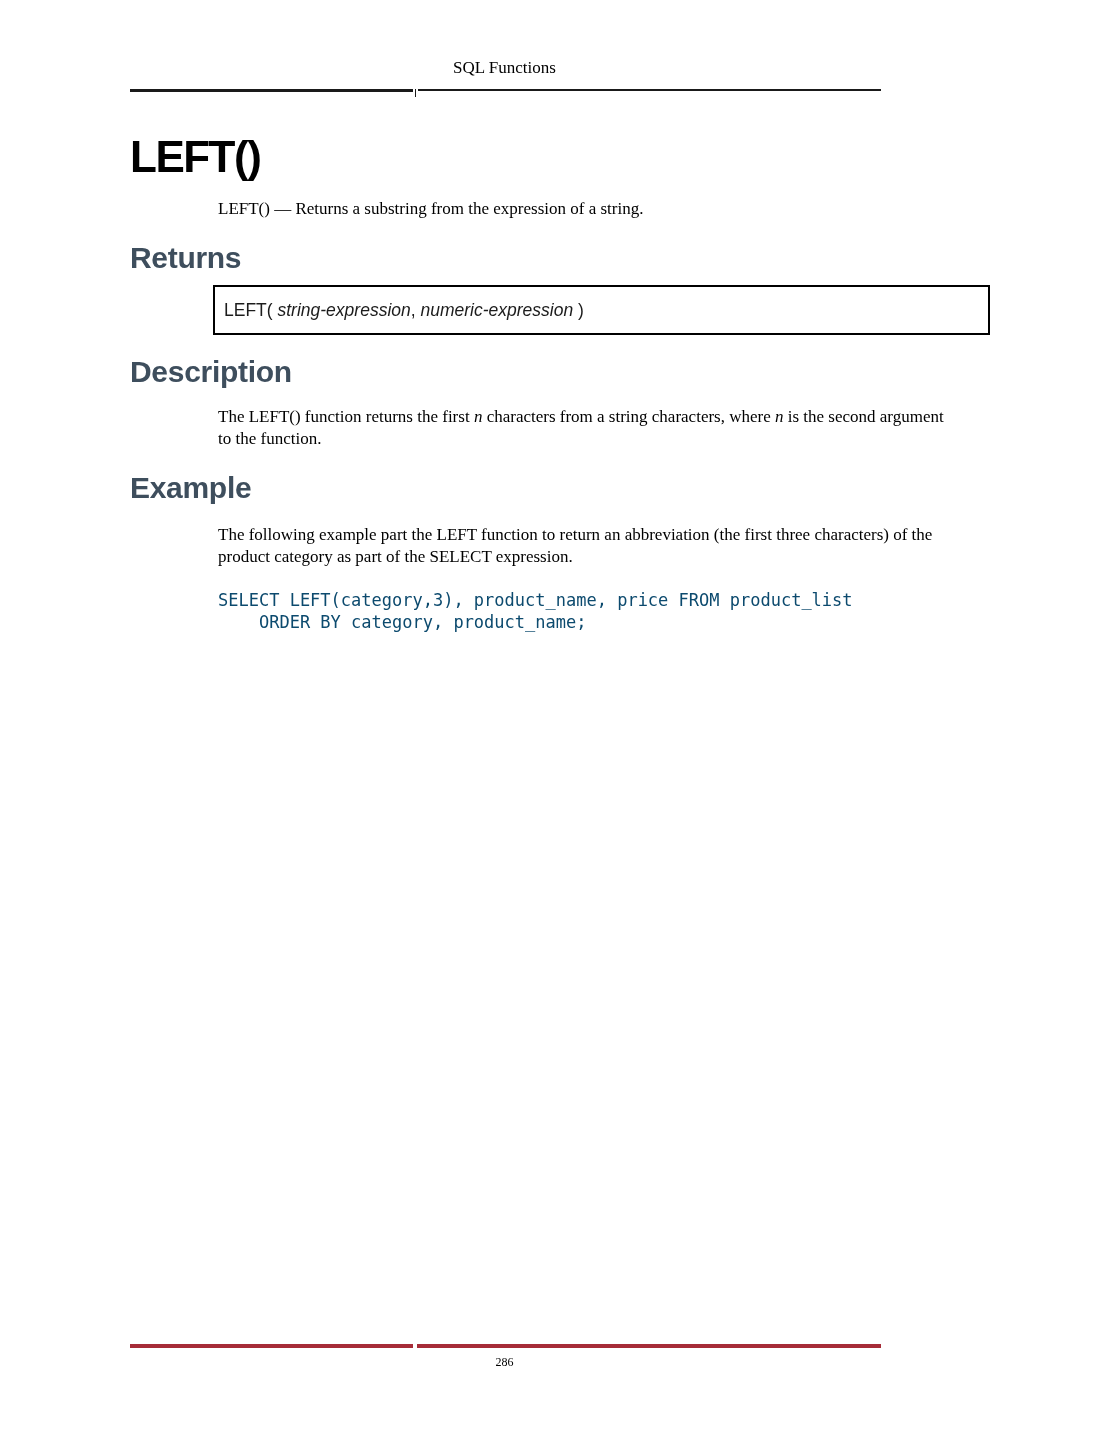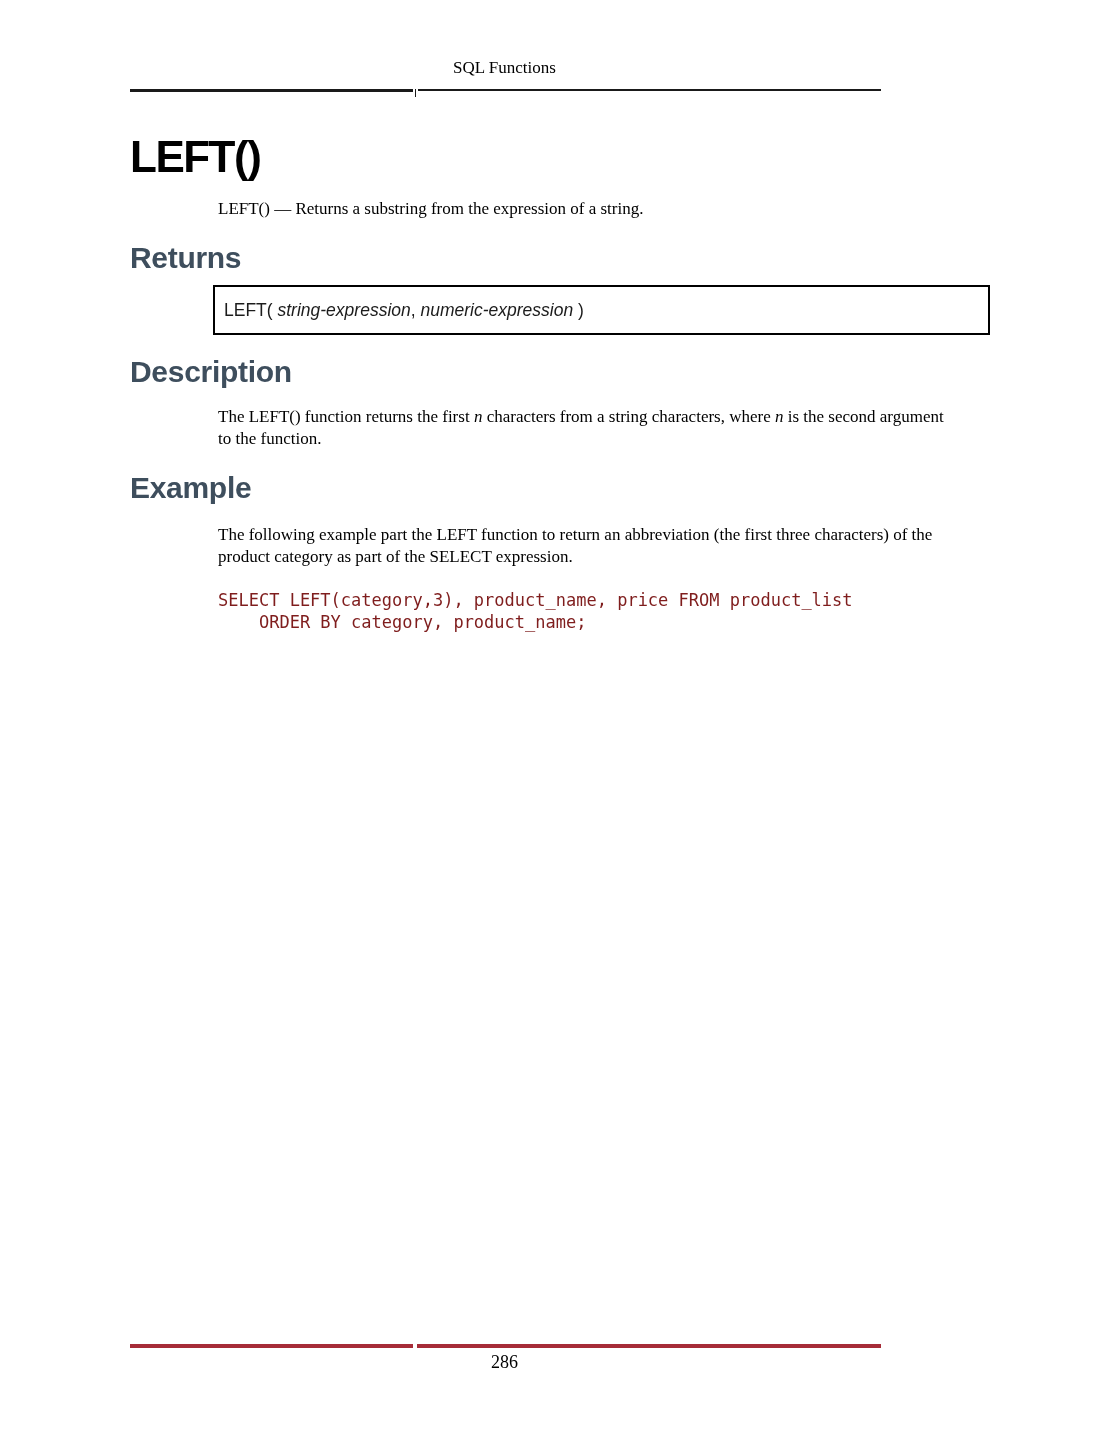--- a/index.html
+++ b/index.html
@@ -76,34 +76,34 @@
     line-height: 21px;
     color: #1c1c1c;
   }
 
   
   pre.code-block {
     margin: 20px 0 0 218px;
     font-family: "DejaVu Sans Mono", "Liberation Mono", monospace;
     font-size: 17px;
     line-height: 22px;
-    color: #7f1d1d;
+    color: #0c4a6e;
     white-space: pre;
   }
 
   
   .page-footer { position: absolute; left: 0; right: 0; top: 1344px; }
   .footer-rule { margin: 0 128px 0 130px; display: flex; }
   .footer-rule .seg { background: #a62c38; height: 4px; }
   .footer-rule .seg-left { width: 283px; margin-right: 4px; }
   .footer-rule .seg-right { flex: 1; }
   .page-number {
     margin-top: 4px;
     text-align: center;
-    font-size: 18px;
+    font-size: 12px;
     line-height: 20px;
     font-family: "Liberation Serif", serif;
   }
 </style>
 </head>
 <body>
 
 <div class="page">
 
   <div class="running-header-text">SQL Functions</div>

